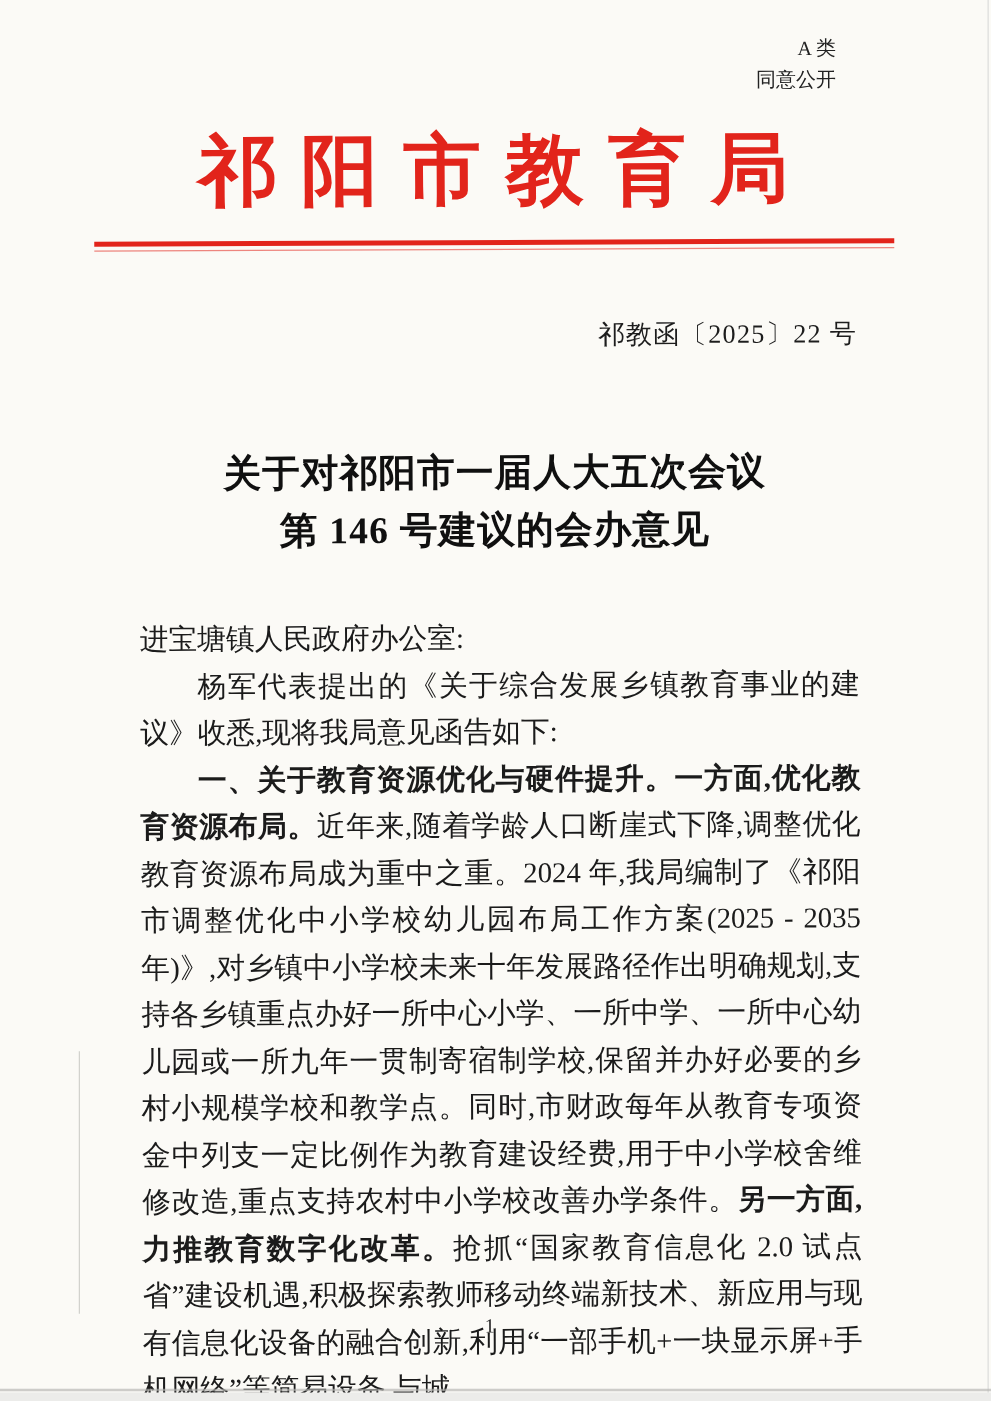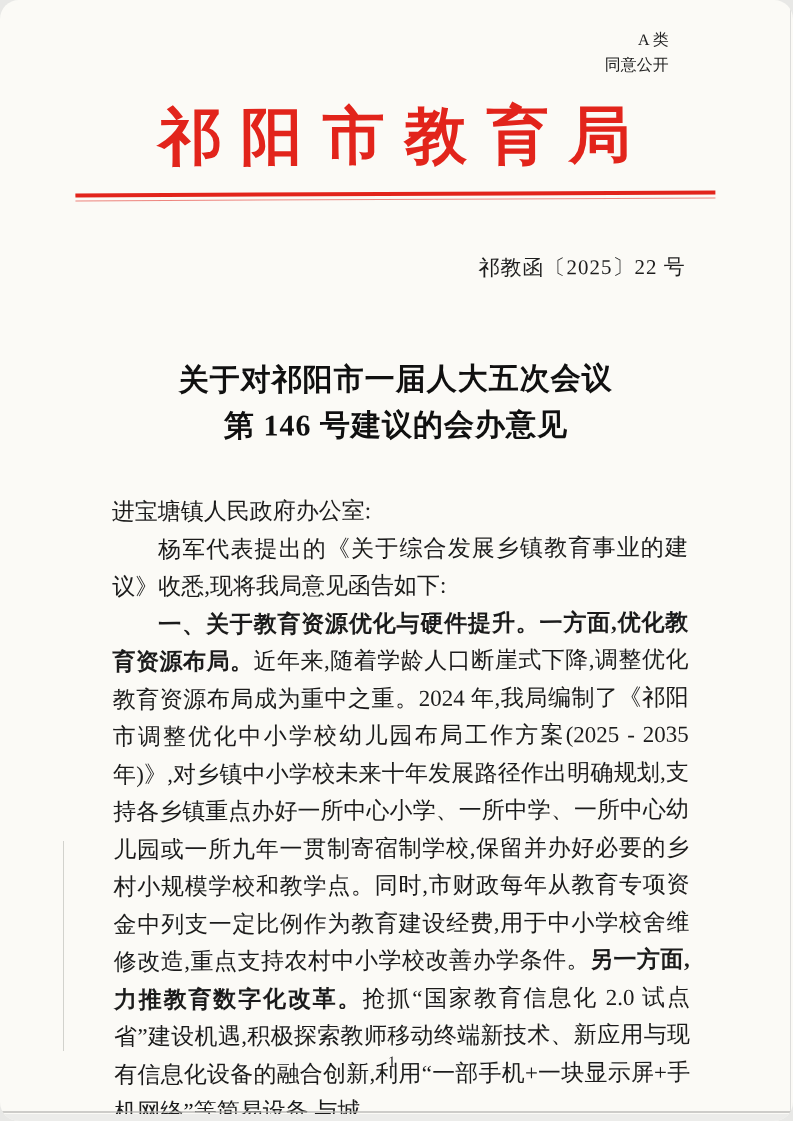--- a/index.html
+++ b/index.html
@@ -9,21 +9,20 @@
     font-family: "Liberation Serif", serif;
   }
   .page {
     position: relative;
     width: 793px;
     height: 1121px;
     margin: 0 auto;
     background: #fbfaf6;
     overflow: hidden;
     color: #1b1b1b;
-    border-radius: 19px;
   }
   .content {
     position: absolute;
     inset: 0;
     transform: rotate(-0.25deg);
   }
 
   
   .classification {
     padding: 28px 122px 0 0;

